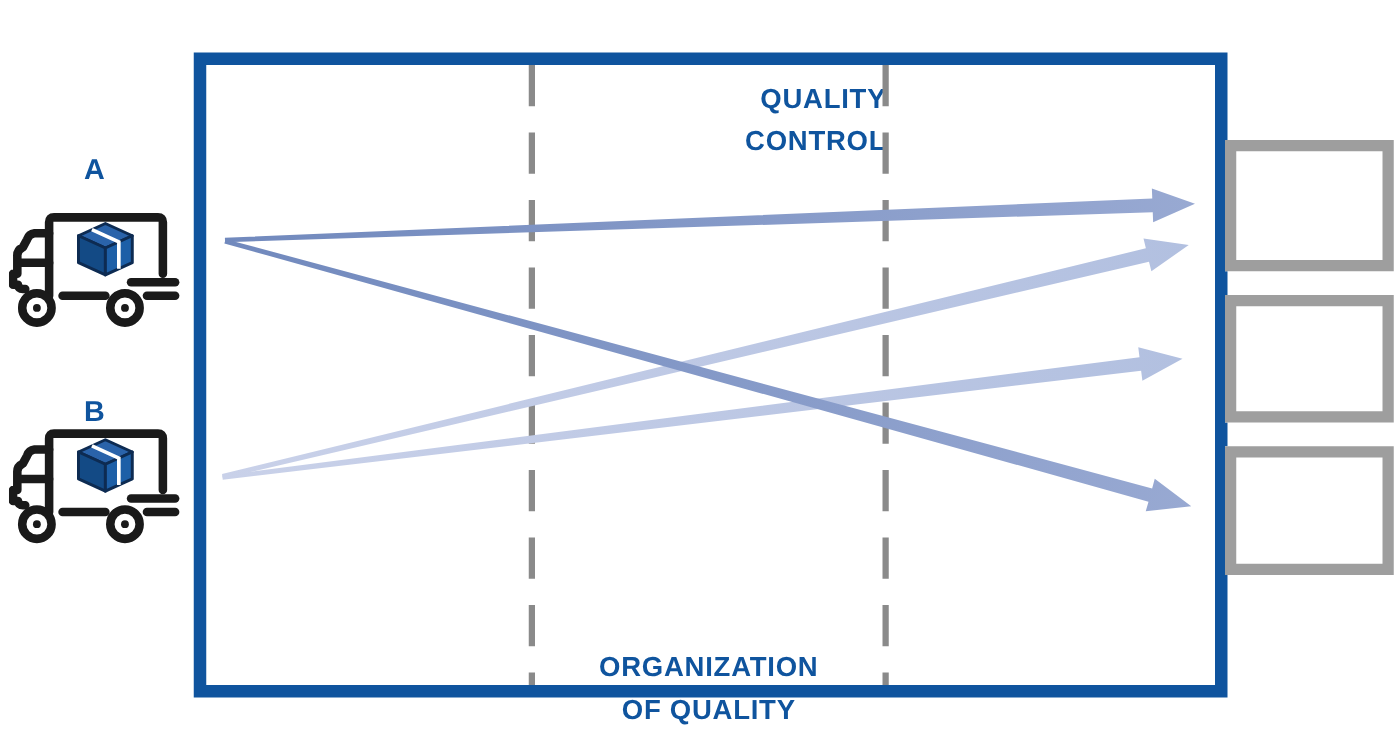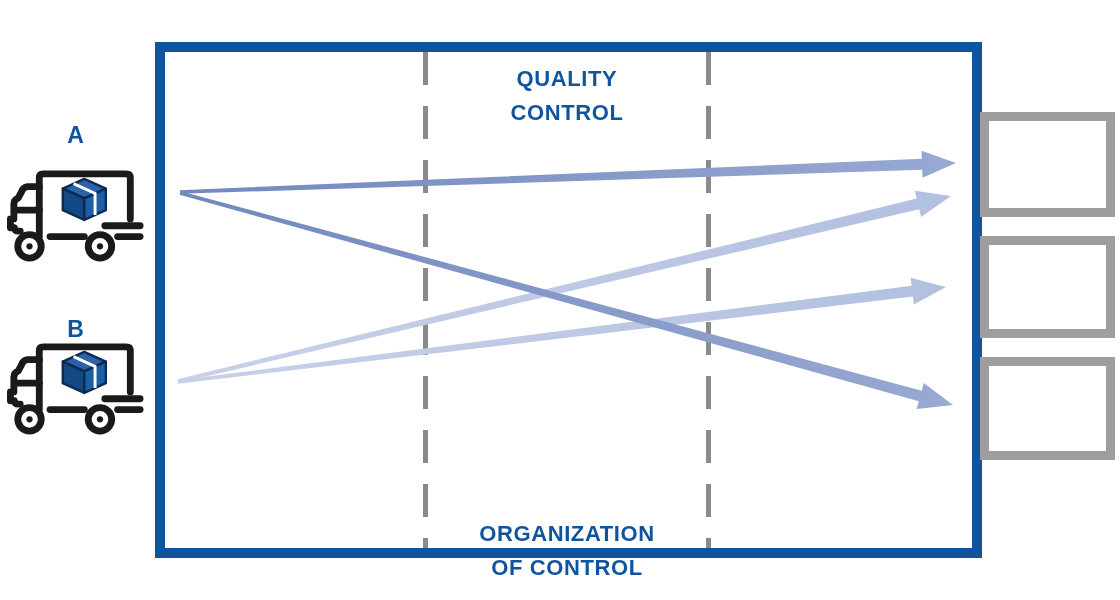--- a/index.html
+++ b/index.html
@@ -76,28 +76,28 @@
     <use href="#truck-symbol"></use>
   </svg>
 
   <div class="source-label label-b" style="color: rgb(15, 84, 158);">B</div>
   <svg class="truck truck-b" viewBox="0 0 140 100">
     <use href="#truck-symbol"></use>
   </svg>
 
   <div class="facility" style="border-color: rgb(15, 84, 158);"></div>
 
-  <div class="zone-label zone-top" style="color: rgb(15, 84, 158);">
+  <div class="zone-label zone-top" style="color: rgb(15, 84, 158); text-align: right;">
     <div>QUALITY</div>
     <div>CONTROL</div>
   </div>
 
   <div class="zone-label zone-bottom" style="color: rgb(15, 84, 158);">
     <div>ORGANIZATION</div>
-    <div>OF CONTROL</div>
+    <div>OF QUALITY</div>
   </div>
 
   <div class="slot slot-1" style="border-color: rgb(158, 158, 158);"></div>
   <div class="slot slot-2" style="border-color: rgb(158, 158, 158);"></div>
   <div class="slot slot-3" style="border-color: rgb(158, 158, 158);"></div>
 
   <svg class="overlay" width="1120" height="600" viewBox="0 0 1120 600">
     <defs id="grad-defs">
         <linearGradient id="arrow-grad-0" gradientUnits="userSpaceOnUse" x1="178" y1="381" x2="951" y2="196">
           <stop offset="0" stop-color="#c9d1e9"></stop>

